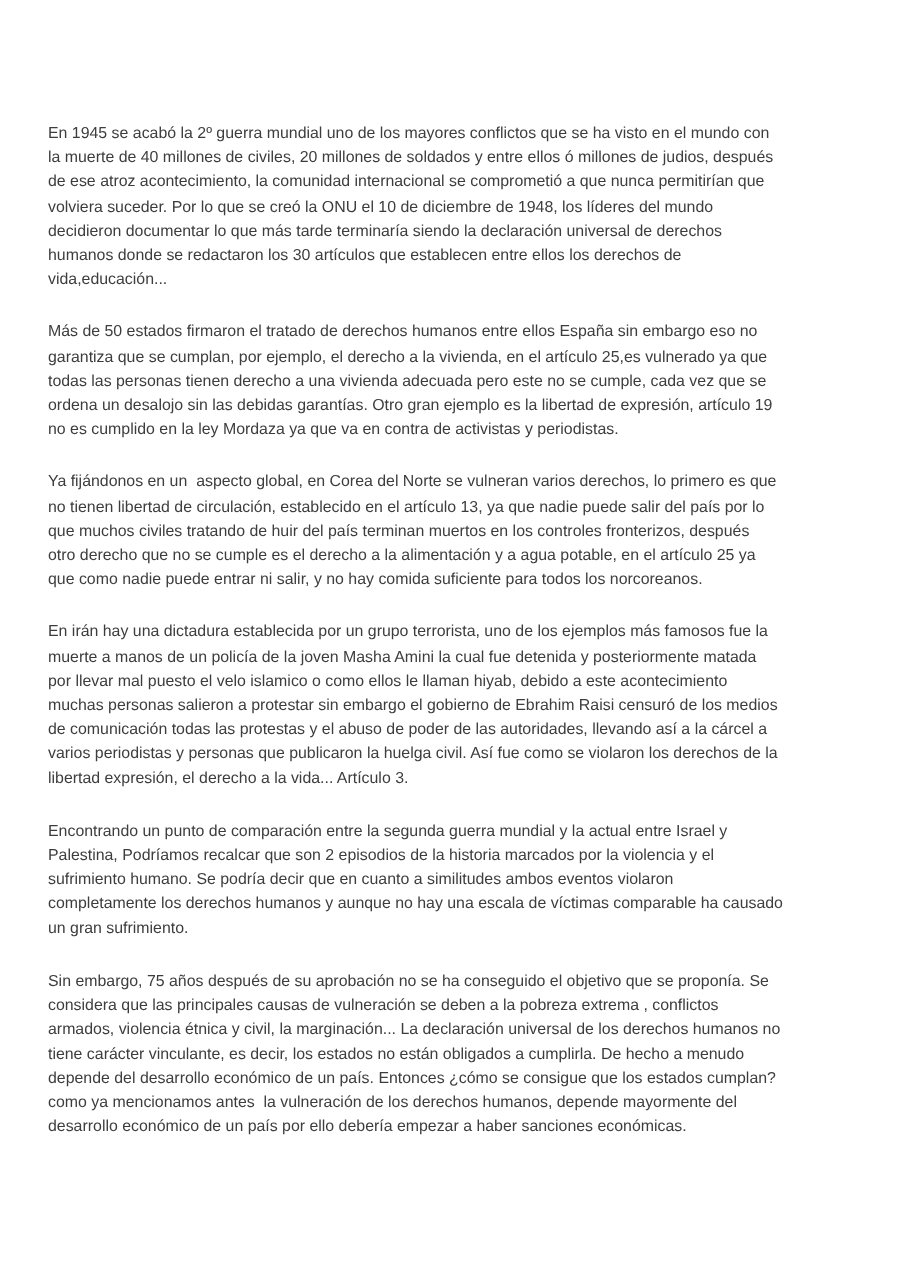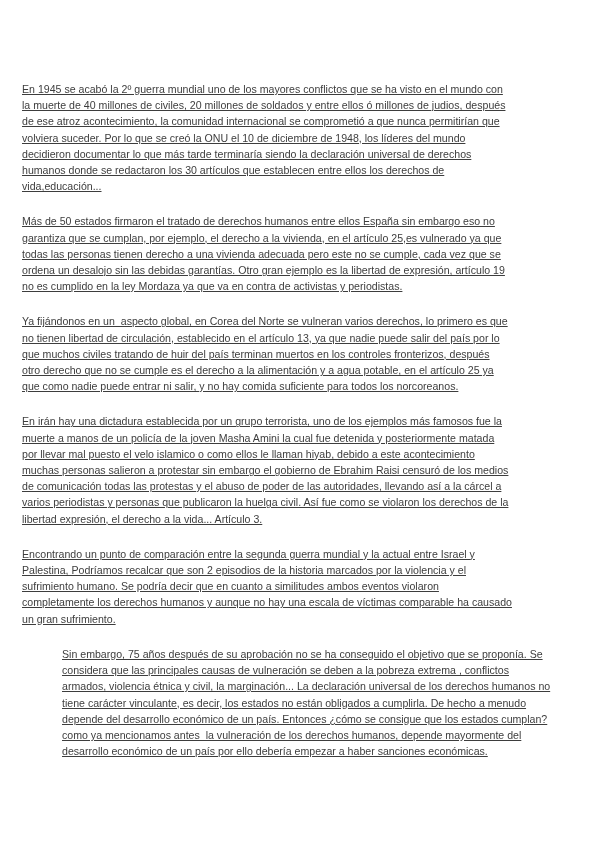--- a/index.html
+++ b/index.html
@@ -8,37 +8,35 @@
   }
   body {
     width: 600px;
     height: 848px;
     background: #ffffff;
     position: relative;
     overflow: hidden;
   }
   .doc-page {
     position: absolute;
-    left: 22px;
+    left: 32px;
     top: 81px;
     width: 566px;
     font-family: "Liberation Sans", sans-serif;
     font-size: 10.6px;
     line-height: 16.2px;
     color: #3d3d3d;
-    text-decoration: underline;
   }
   .doc-page p {
     margin: 0 0 19px 0;
     white-space: pre-wrap;
     text-align: left;
   }
   .doc-page p:last-child {
     margin-bottom: 0;
-    margin-left: 40px;
   }
 </style>
 </head>
 <body>
 
 <main class="doc-page">
   <p>En 1945 se acabó la 2º guerra mundial uno de los mayores conflictos que se ha visto en el mundo con
 la muerte de 40 millones de civiles, 20 millones de soldados y entre ellos ó millones de judios, después
 de ese atroz acontecimiento, la comunidad internacional se comprometió a que nunca permitirían que
 volviera suceder. Por lo que se creó la ONU el 10 de diciembre de 1948, los líderes del mundo

